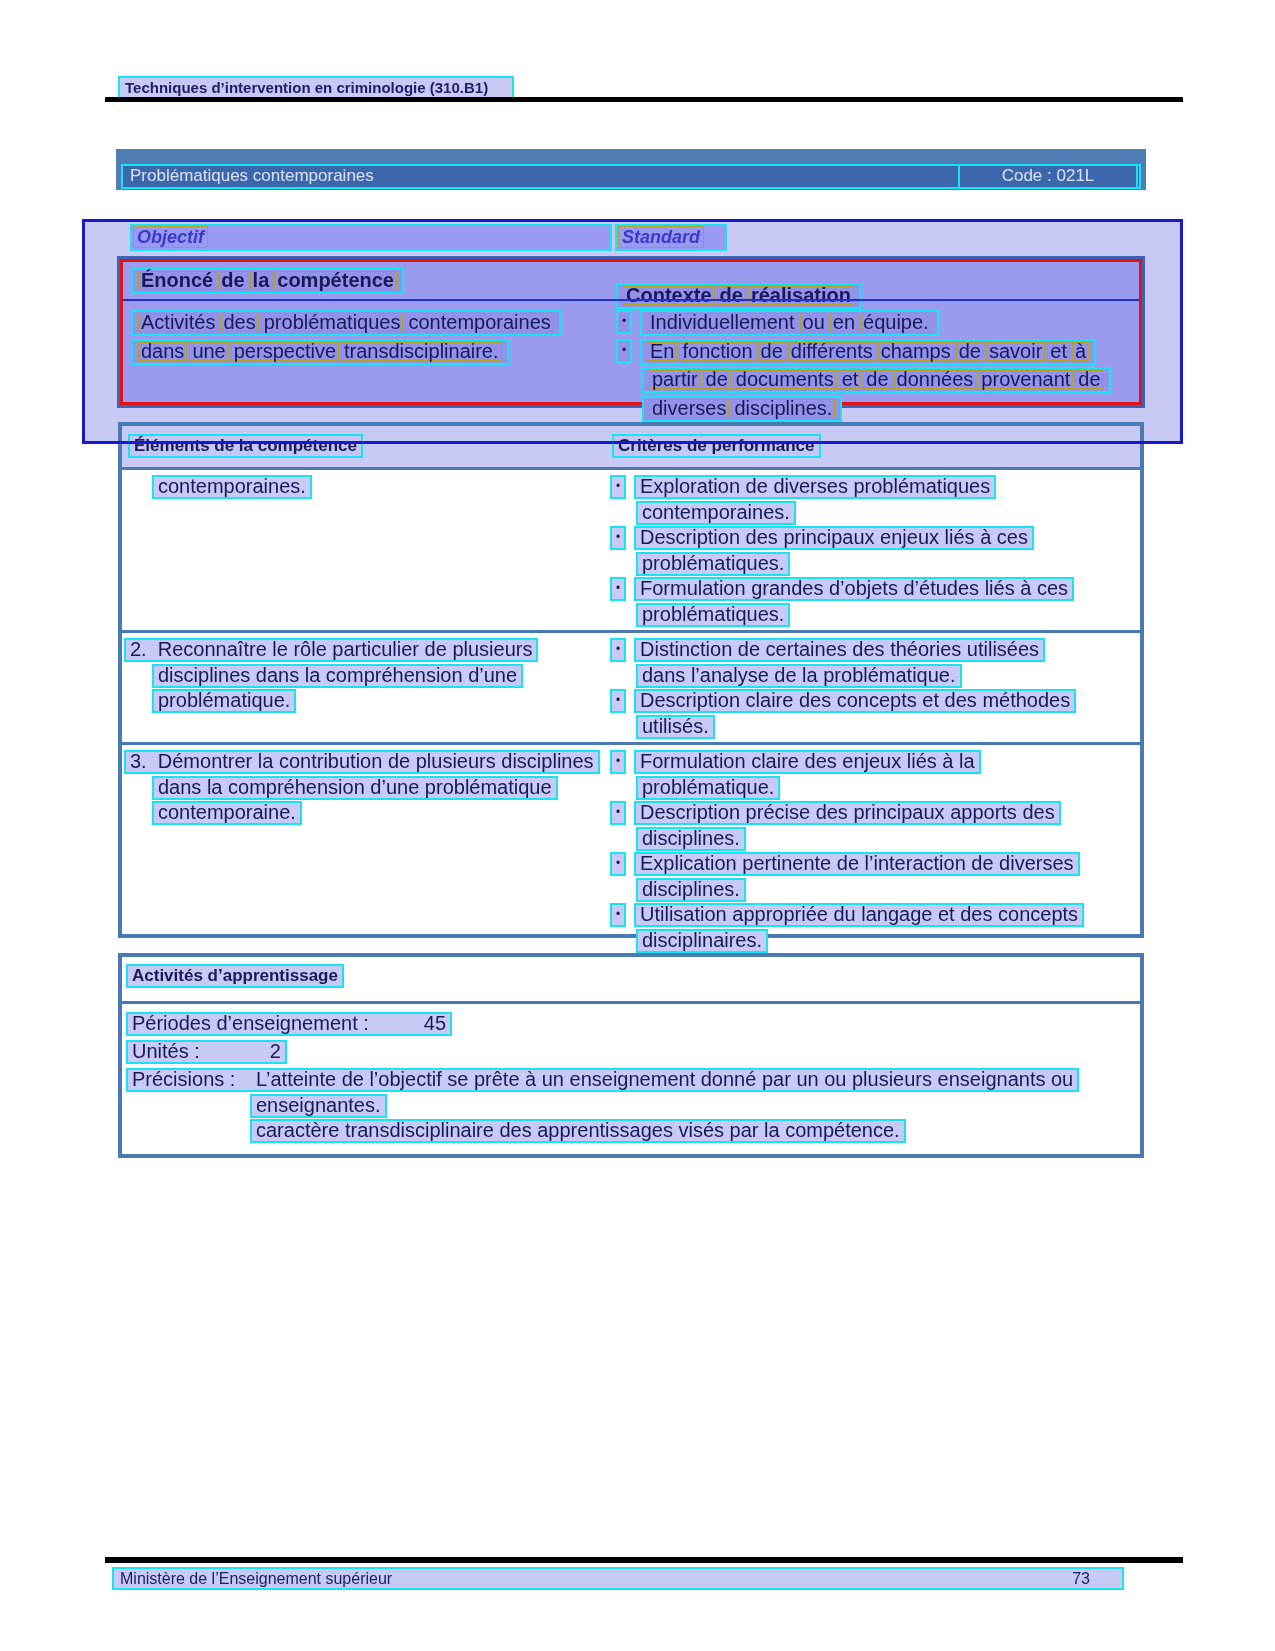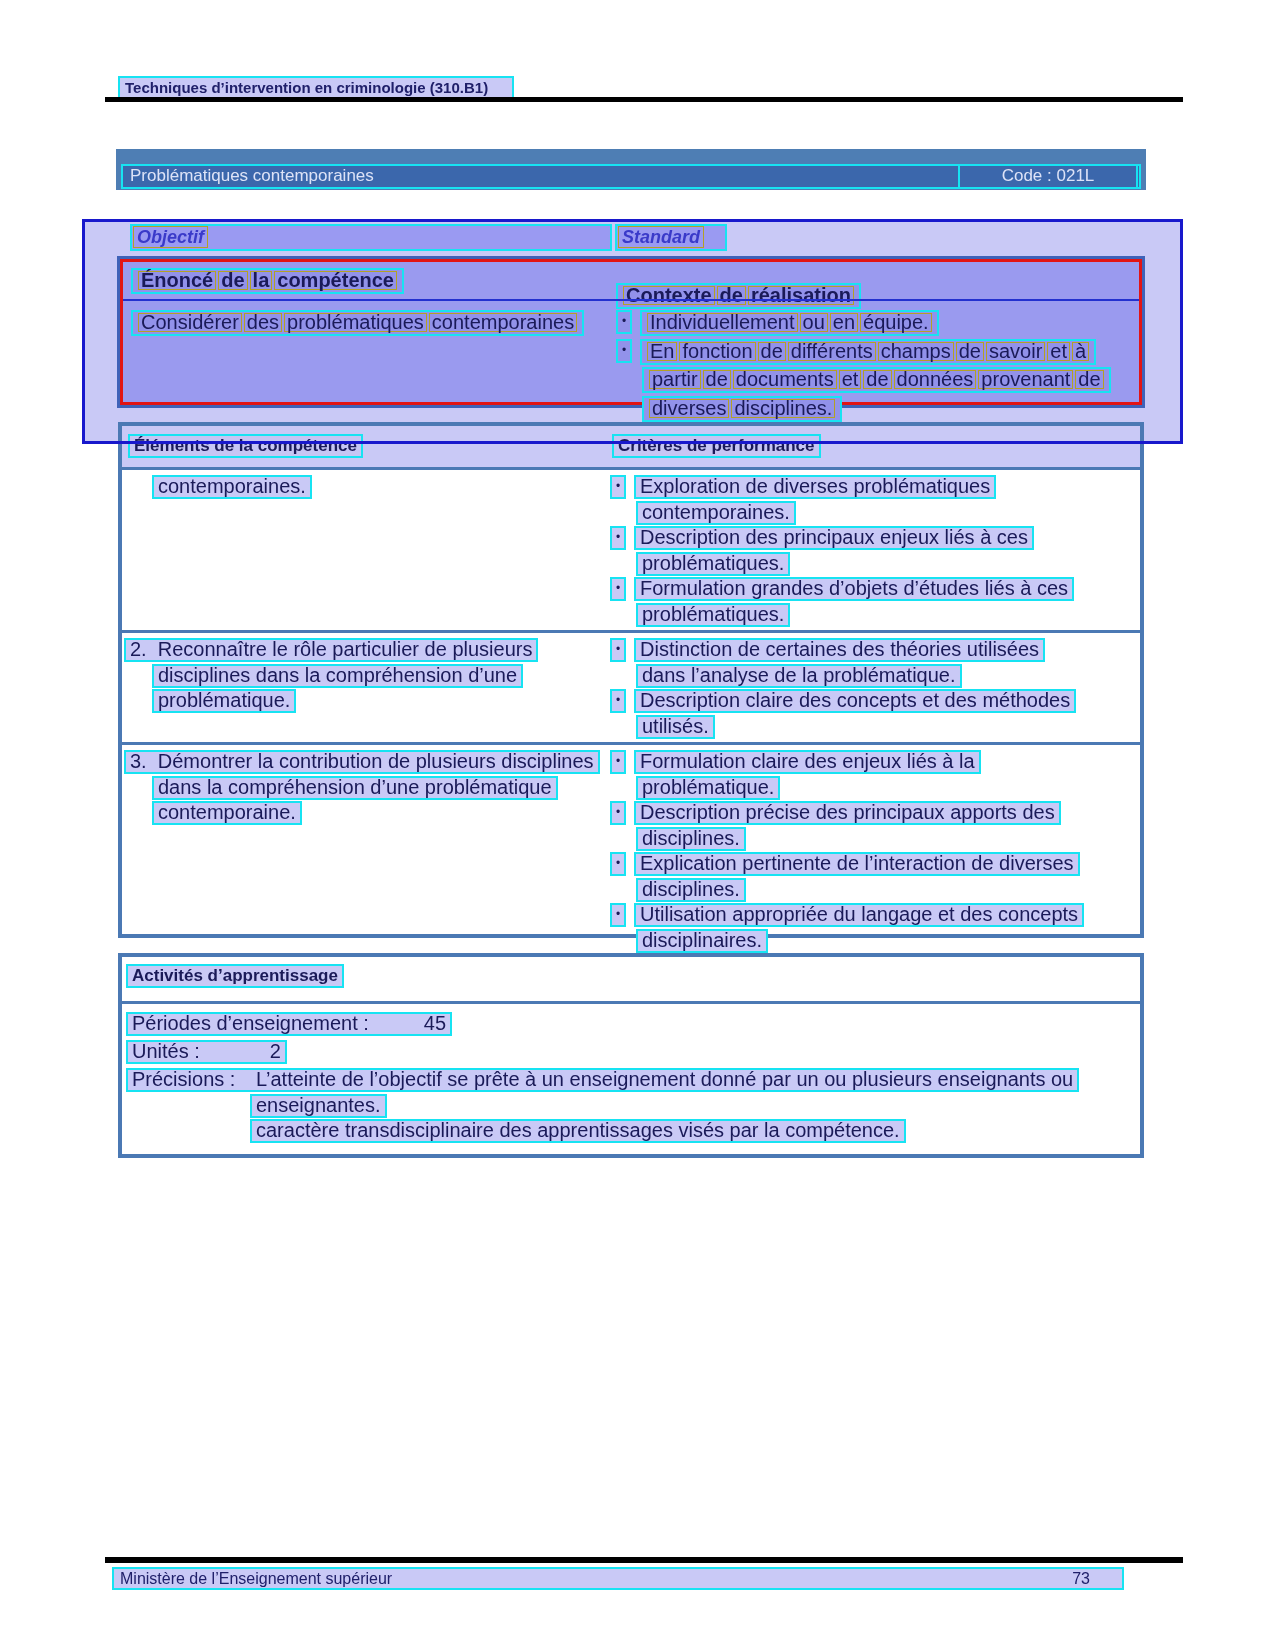--- a/index.html
+++ b/index.html
@@ -122,21 +122,22 @@
 
   <div class="enonce-box purple">
     <div class="eh-left bold">
         <div class="line"><span class="tbox"><span class="w">Énoncé</span><span class="w">de</span><span class="w">la</span><span class="w">compétence</span></span></div>
       </div>
     <div class="eh-right bold">
         <div class="line"><span class="tbox"><span class="w">Contexte</span><span class="w">de</span><span class="w">réalisation</span></span></div>
       </div>
     <div class="esep"></div>
     <div class="ec-left">
-        <div class="line"><span class="tbox"><span class="w">Considérer</span><span class="w">des</span><span class="w">problématiques</span><span class="w">contemporaines</span></span></div>
+        <div class="line"><span class="tbox"><span class="w">Activités</span><span class="w">des</span><span class="w">problématiques</span><span class="w">contemporaines</span></span></div>
+        <div class="line"><span class="tbox"><span class="w">dans</span><span class="w">une</span><span class="w">perspective</span><span class="w">transdisciplinaire.</span></span></div>
       </div>
     <div class="ec-right">
         <div class="line"><span class="bullet">•</span><span class="tbox"><span class="w">Individuellement</span><span class="w">ou</span><span class="w">en</span><span class="w">équipe.</span></span></div>
         <div class="line"><span class="bullet">•</span><span class="tbox"><span class="w">En</span><span class="w">fonction</span><span class="w">de</span><span class="w">différents</span><span class="w">champs</span><span class="w">de</span><span class="w">savoir</span><span class="w">et</span><span class="w">à</span></span></div>
         <div class="line icont"><span class="tbox"><span class="w">partir</span><span class="w">de</span><span class="w">documents</span><span class="w">et</span><span class="w">de</span><span class="w">données</span><span class="w">provenant</span><span class="w">de</span></span></div>
         <div class="line icont"><span class="tbox"><span class="w">diverses</span><span class="w">disciplines.</span></span></div>
       </div>
   </div>
 
   <div class="t2">

